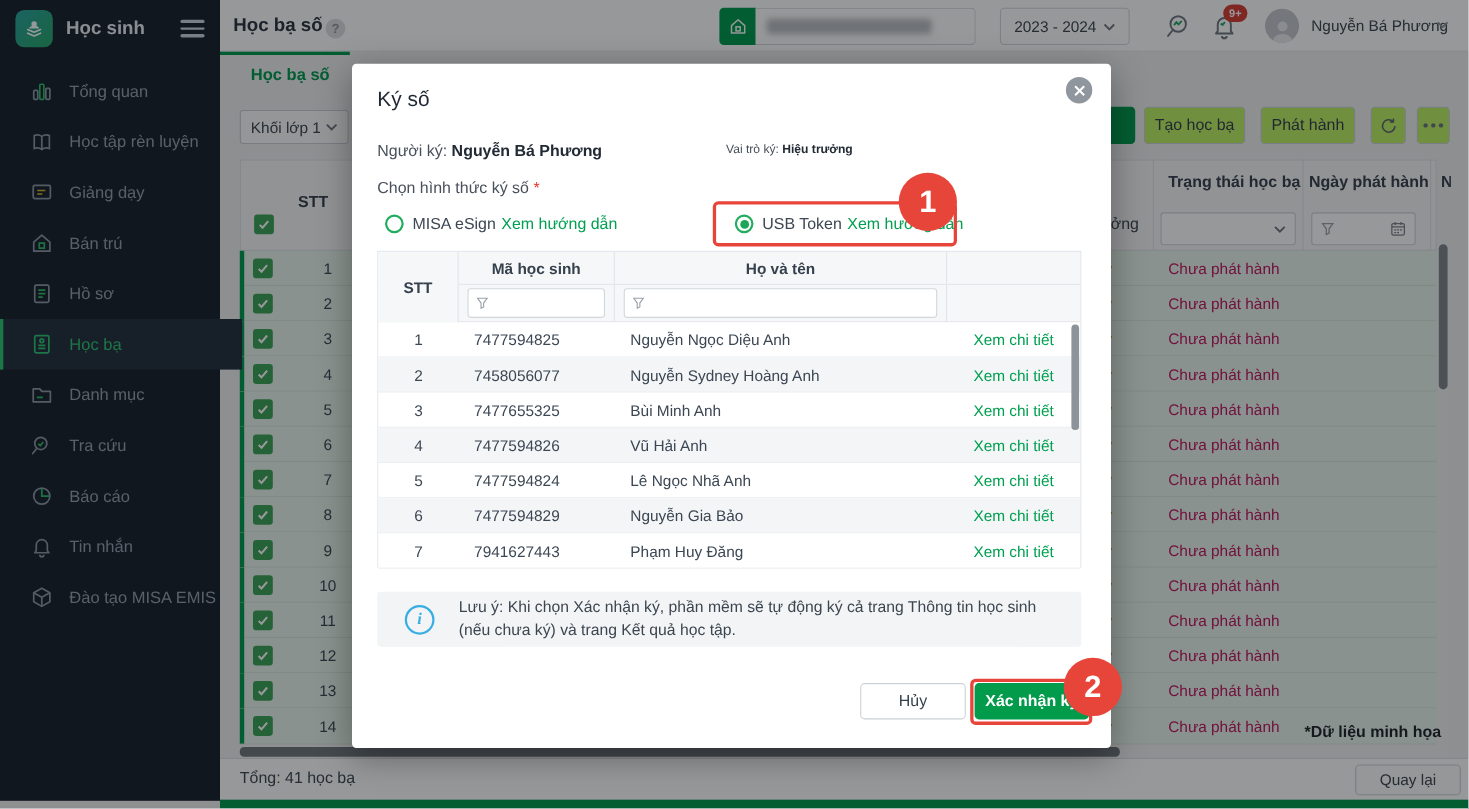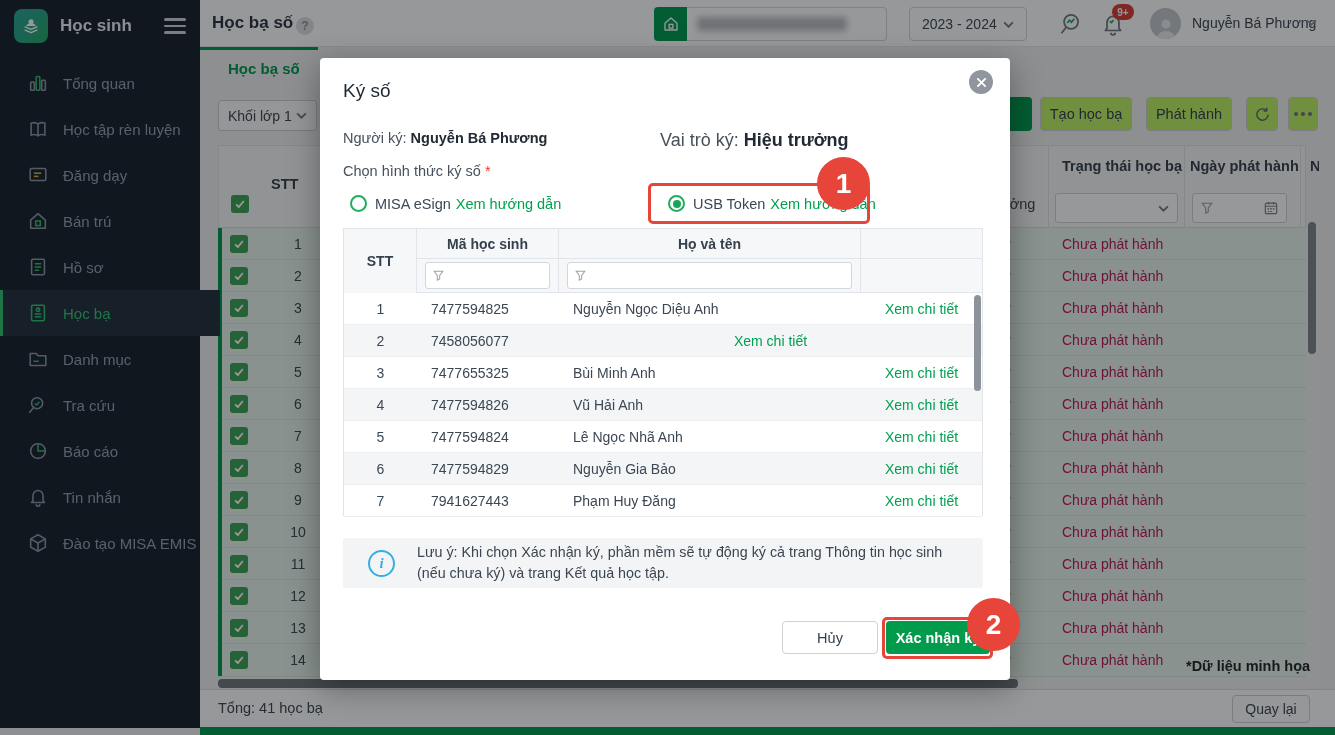--- a/index.html
+++ b/index.html
@@ -69,33 +69,33 @@
 
   
   .v-track { position:absolute; left:1106px; top:228px; width:12px; height:450px; background:#f0f1f2; }
   .v-thumb { position:absolute; left:1108px; top:222px; width:8px; height:132px; background:#7e858c; border-radius:4px; cursor:grab; }
   .h-track { position:absolute; left:18px; top:677px; width:1100px; height:12px; background:#f0f1f2; }
   .h-thumb { position:absolute; left:18px; top:679px; width:800px; height:9px; background:#70777e; border-radius:4px; cursor:grab; }
 
   
   .footerbar { position:absolute; left:0; top:689px; width:1135px; height:38px; background:#fff; border-top:1px solid #dde0e4; }
   .total { position:absolute; left:18px; top:10px; font-size:14.5px; color:#3c4754; }
-  .btn-back { position:absolute; left:1032px; top:5px; width:78px; height:28px; background:#fdfdfd; border:1px solid #ccd1d7; border-radius:4px; font-size:14px; color:#3c4754; display:flex; align-items:center; justify-content:center; cursor:pointer; }
+  .btn-back { position:absolute; left:1032px; top:5px; width:96px; height:28px; background:#fdfdfd; border:1px solid #ccd1d7; border-radius:4px; font-size:14px; color:#3c4754; display:flex; align-items:center; justify-content:center; cursor:pointer; }
   .green-strip { position:absolute; left:0; top:727px; width:1135px; height:8px; background:#019a4e; }
 
   
   .overlay { position:absolute; inset:0; background:rgba(8,10,12,0.42); z-index:40; }
   .watermark { position:absolute; left:1186px; top:658px; z-index:45; font-size:14.5px; font-weight:bold; color:#15181c; }
 
   
   .modal { position:absolute; left:320px; top:58px; width:690px; height:622px; background:#fff; border-radius:4px; box-shadow:0 8px 32px rgba(0,0,0,.35); z-index:60; }
   .m-title { position:absolute; left:23px; top:22px; font-size:19px; color:#1f2933; }
   .m-close { position:absolute; right:17px; top:12px; width:24px; height:24px; border-radius:50%; background:#8f969d; color:#fff; display:flex; align-items:center; justify-content:center; cursor:pointer; }
   .m-row1 { position:absolute; left:23px; top:72px; font-size:14.5px; color:#47505b; }
-  .m-role { position:absolute; left:340px; top:72px; font-size:18px; color:#47505b; }
+  .m-role { position:absolute; left:340px; top:72px; font-size:11px; color:#47505b; }
   .m-row1 b, .m-role b { color:#222b35; }
   .m-method { position:absolute; left:23px; top:105px; font-size:14.5px; color:#47505b; }
   .req { color:#e23c32; }
   .radio-line { position:absolute; top:137px; display:flex; align-items:center; font-size:14.5px; color:#3c4754; cursor:pointer; }
   .r1 { left:30px; } .r2 { left:348px; }
   .radio { width:17px; height:17px; border:2px solid #23ab5e; border-radius:50%; margin-right:8px; position:relative; flex:0 0 auto; }
   .radio.on::after { content:""; position:absolute; left:2.5px; top:2.5px; width:8px; height:8px; border-radius:50%; background:#1ba558; }
   .g-link { color:#01a050; margin-left:5px; cursor:pointer; }
 
   .m-table { position:absolute; left:23px; top:170px; width:640px; height:288px; border:1px solid #e1e4e8; font-size:14px; color:#3c4754; }
@@ -172,21 +172,21 @@
         <span>Học tập rèn luyện</span>
       </div>
       <div class="nav-item">
         <span class="ni-ic">
             <svg width="22" height="22" viewBox="0 0 24 24" fill="none" stroke="currentColor" stroke-width="1.7">
               <rect x="3.5" y="5" width="17" height="13" rx="1.5"></rect>
               <path d="M7.5 10h8" stroke="#d6b72e"></path>
               <path d="M7.5 13.5h5" stroke="#d6b72e"></path>
             </svg>
           </span>
-        <span>Đăng dạy</span>
+        <span>Giảng dạy</span>
       </div>
       <div class="nav-item">
         <span class="ni-ic">
             <svg width="22" height="22" viewBox="0 0 24 24" fill="none" stroke="currentColor" stroke-width="1.7">
               <path d="M4 11l8-7 8 7v9H4z" stroke-linejoin="round"></path>
               <rect x="9.5" y="12" width="5" height="5" stroke="#2ebd6b"></rect>
             </svg>
           </span>
         <span>Bán trú</span>
       </div>
@@ -602,20 +602,21 @@
       <div>
         <div class="mrow">
             <span class="c1">1</span>
             <span class="c2">7477594825</span>
             <span class="c3">Nguyễn Ngọc Diệu Anh</span>
             <a class="c4">Xem chi tiết</a>
           </div>
         <div class="mrow">
             <span class="c1">2</span>
             <span class="c2">7458056077</span>
+            <span class="c3">Nguyễn Sydney Hoàng Anh</span>
             <a class="c4">Xem chi tiết</a>
           </div>
         <div class="mrow">
             <span class="c1">3</span>
             <span class="c2">7477655325</span>
             <span class="c3">Bùi Minh Anh</span>
             <a class="c4">Xem chi tiết</a>
           </div>
         <div class="mrow">
             <span class="c1">4</span>

